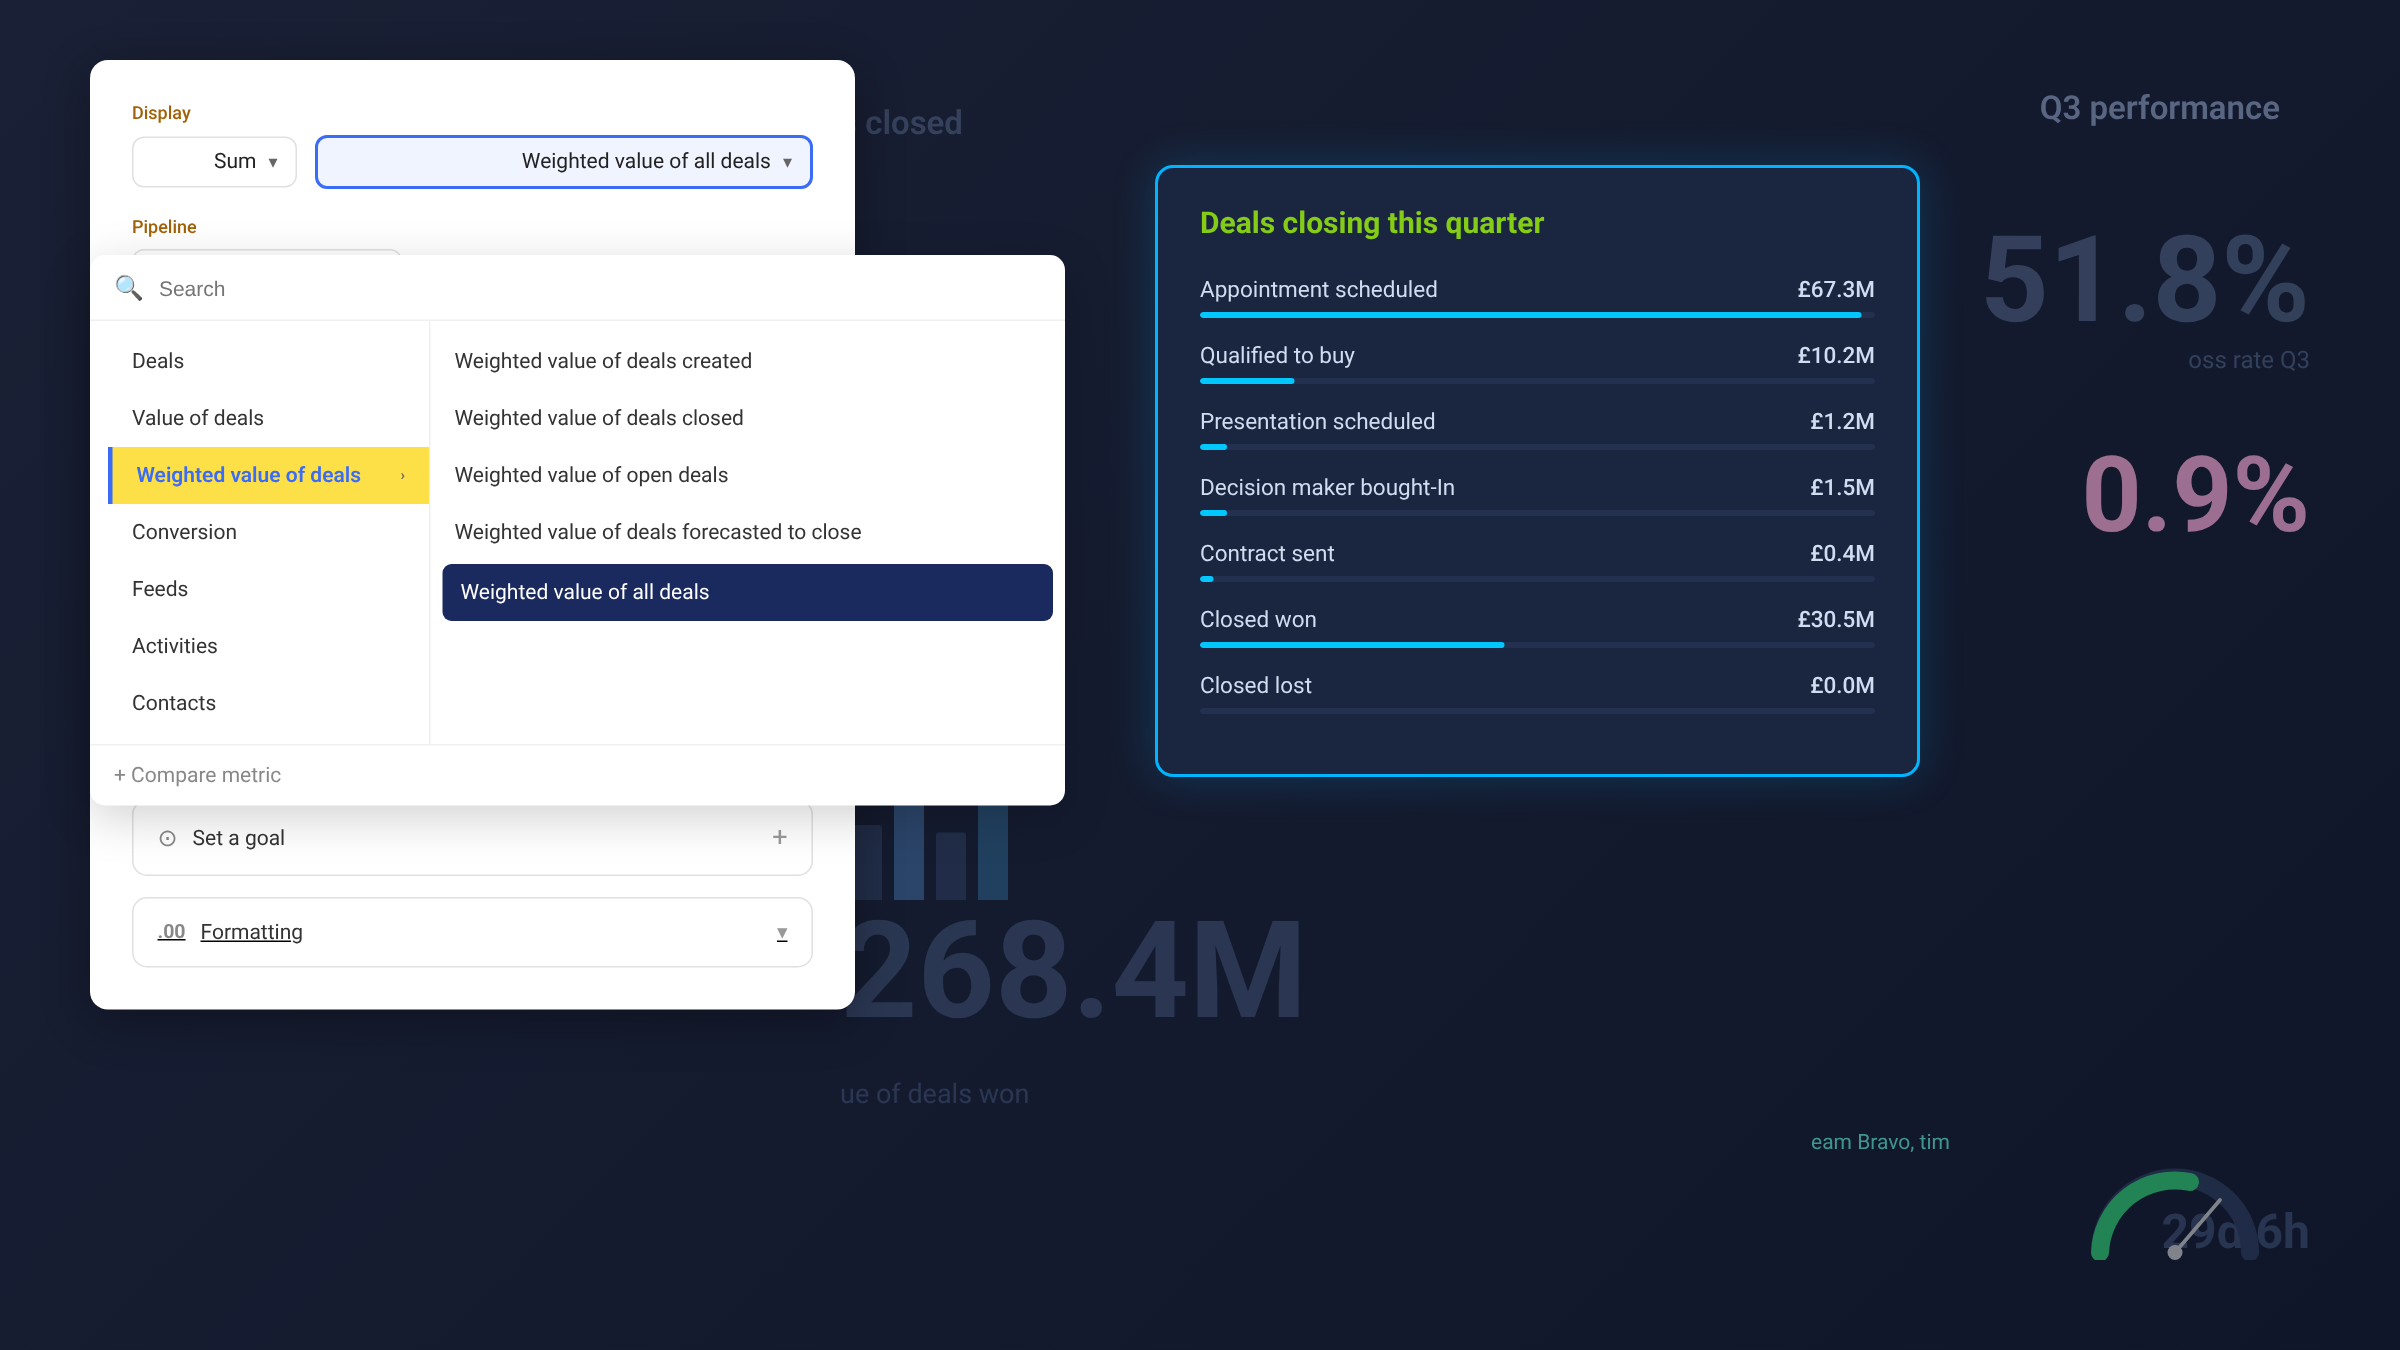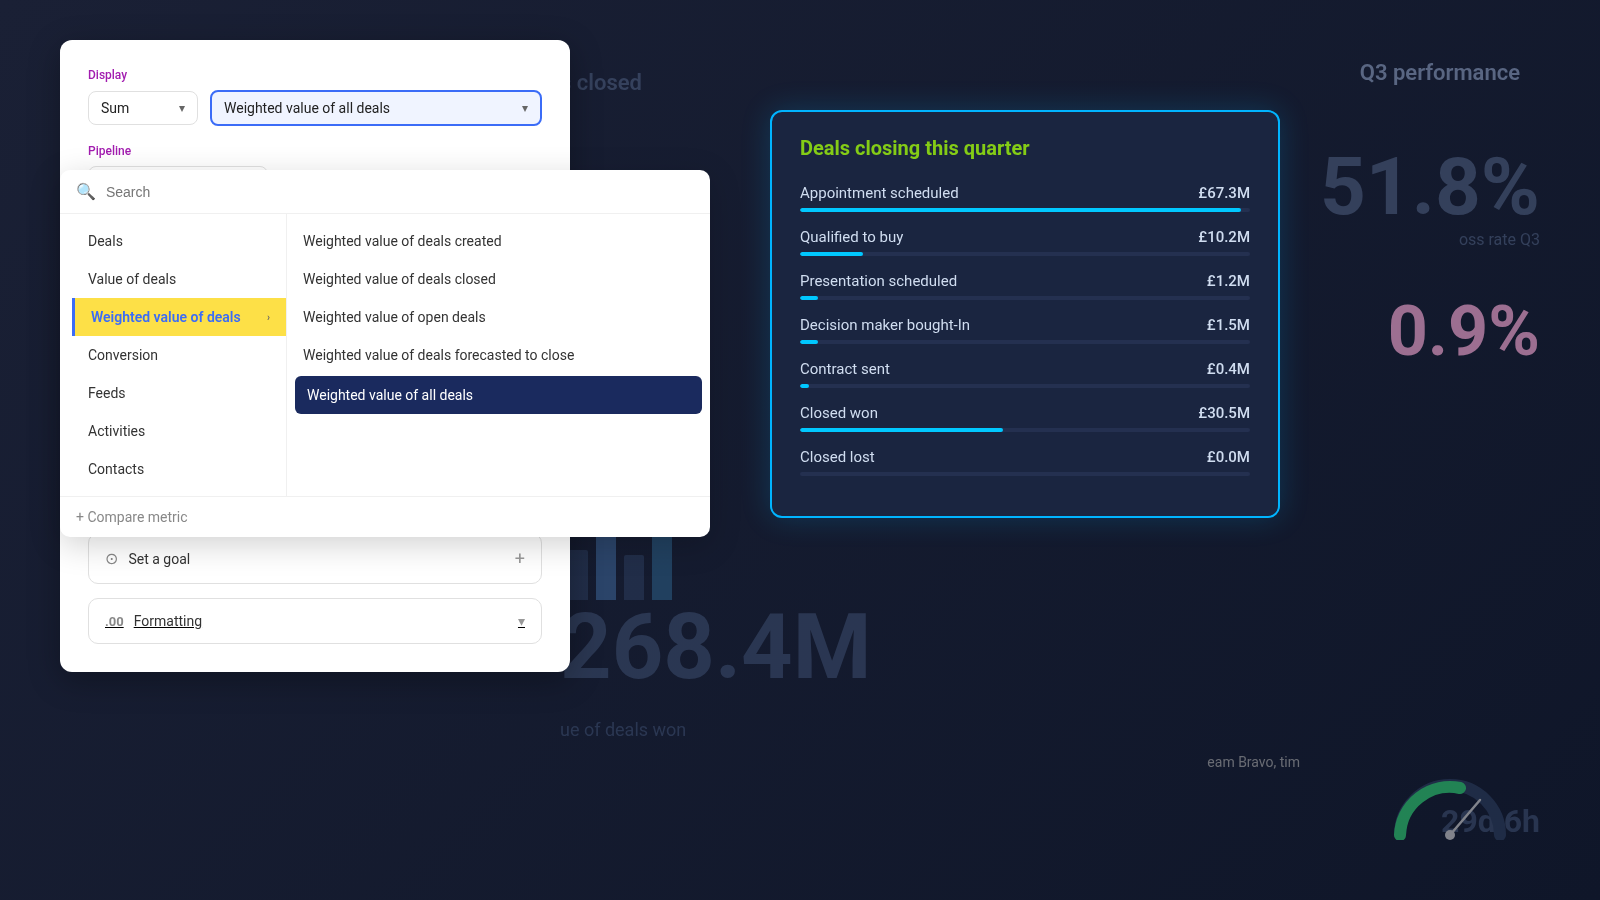--- a/index.html
+++ b/index.html
@@ -75,21 +75,21 @@
       left: 560px;
       font-size: 18px;
       color: #3a4a6a;
     }
 
     .bg-team-label {
       position: absolute;
       bottom: 130px;
       right: 300px;
       font-size: 14px;
-      color: #a3a3a3;
+      color: #5eead4;
     }
 
     .bg-timer {
       position: absolute;
       bottom: 60px;
       right: 60px;
       font-size: 32px;
       color: #3a4a6a;
       font-weight: 700;
       margin-left: 36px;
@@ -118,37 +118,37 @@
       left: 60px;
       width: 510px;
       background: #ffffff;
       border-radius: 12px;
       padding: 28px 28px 28px 28px;
       box-shadow: 0 8px 32px rgba(0,0,0,0.3);
     }
 
     .section-label {
       font-size: 12px;
-      color: #a21caf;
+      color: #a16207;
       font-weight: 500;
       margin-bottom: 8px;
       text-transform: none;
     }
 
     .row-flex {
       display: flex;
       align-items: center;
       gap: 12px;
       margin-bottom: 18px;
     }
 
     .select-box {
       display: flex;
       align-items: center;
-      justify-content: space-between;
+      justify-content: flex-end;
       border: 1.5px solid #e0e0e0;
       border-radius: 8px;
       padding: 8px 12px;
       font-size: 14px;
       color: #222;
       cursor: pointer;
       background: #fff;
     }
 
     .select-sum {

